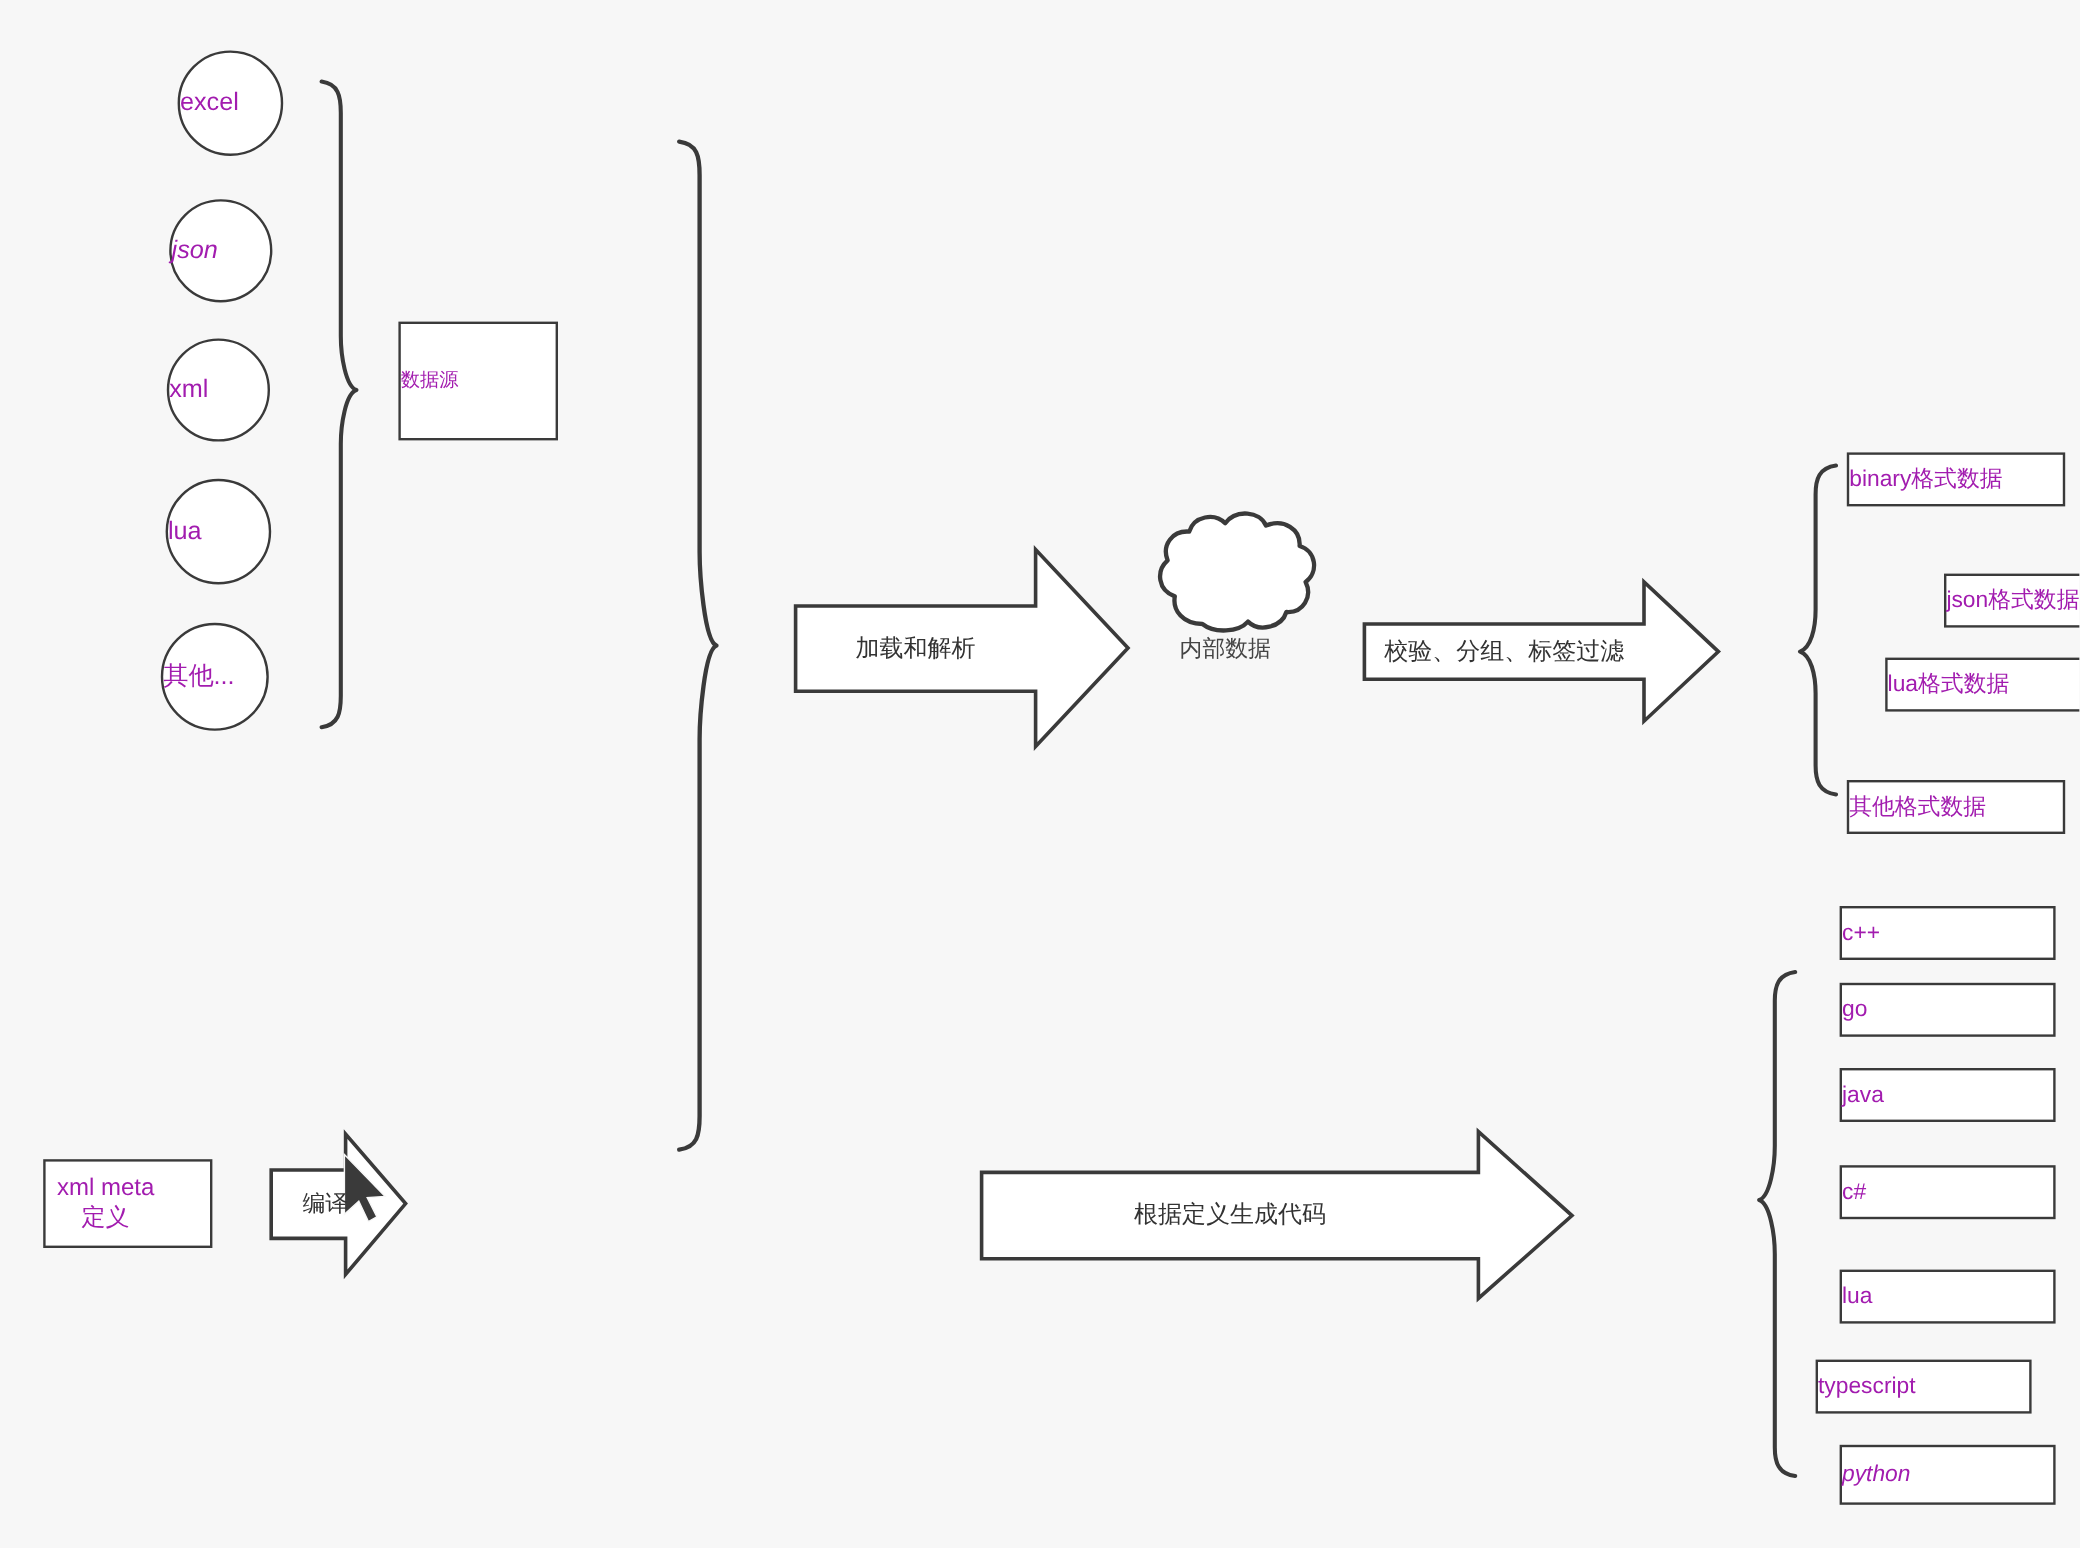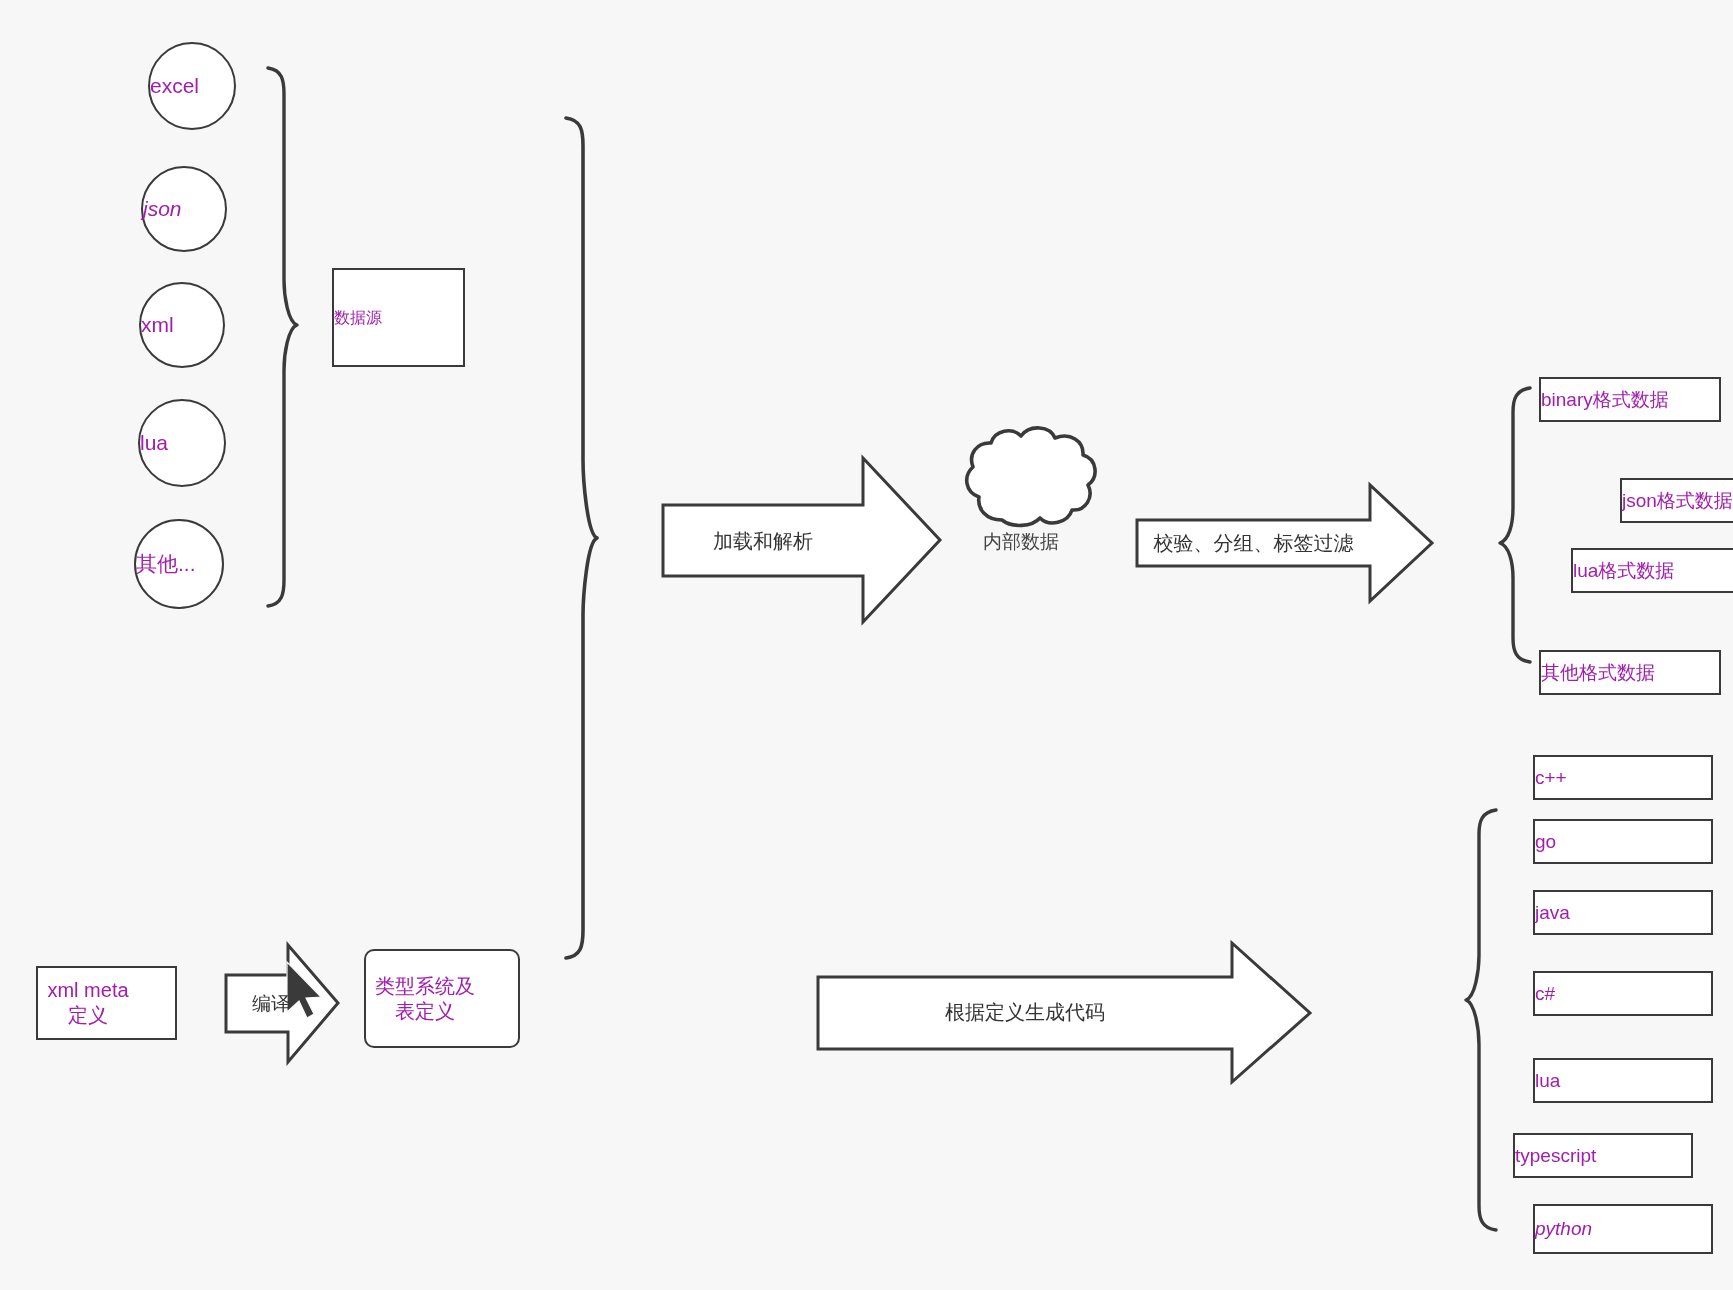--- a/index.html
+++ b/index.html
@@ -192,23 +192,20 @@
     <span>lua格式数据</span>
   </div>
   <div class="node rect small-rect" style="left:1539px; top:650px; width:182px; height:45px;">
     <span>其他格式数据</span>
   </div>
 
   <div class="node rect" style="left:36px; top:966px; width:141px; height:74px; font-size:20px;">
     <span style="display:block; width:100px;">xml meta定义</span>
   </div>
 
-  <div class="node rect-round" style="left:364px; top:949px; width:156px; height:99px; font-size:20px;">
-    <span style="display:block; width:118px;">类型系统及表定义</span>
-  </div>
 
   <div class="node rect small-rect" style="left:1533px; top:755px; width:180px; height:45px;">
     <span>c++</span>
   </div>
   <div class="node rect small-rect" style="left:1533px; top:819px; width:180px; height:45px;">
     <span>go</span>
   </div>
   <div class="node rect small-rect" style="left:1533px; top:890px; width:180px; height:45px;">
     <span>java</span>
   </div>

